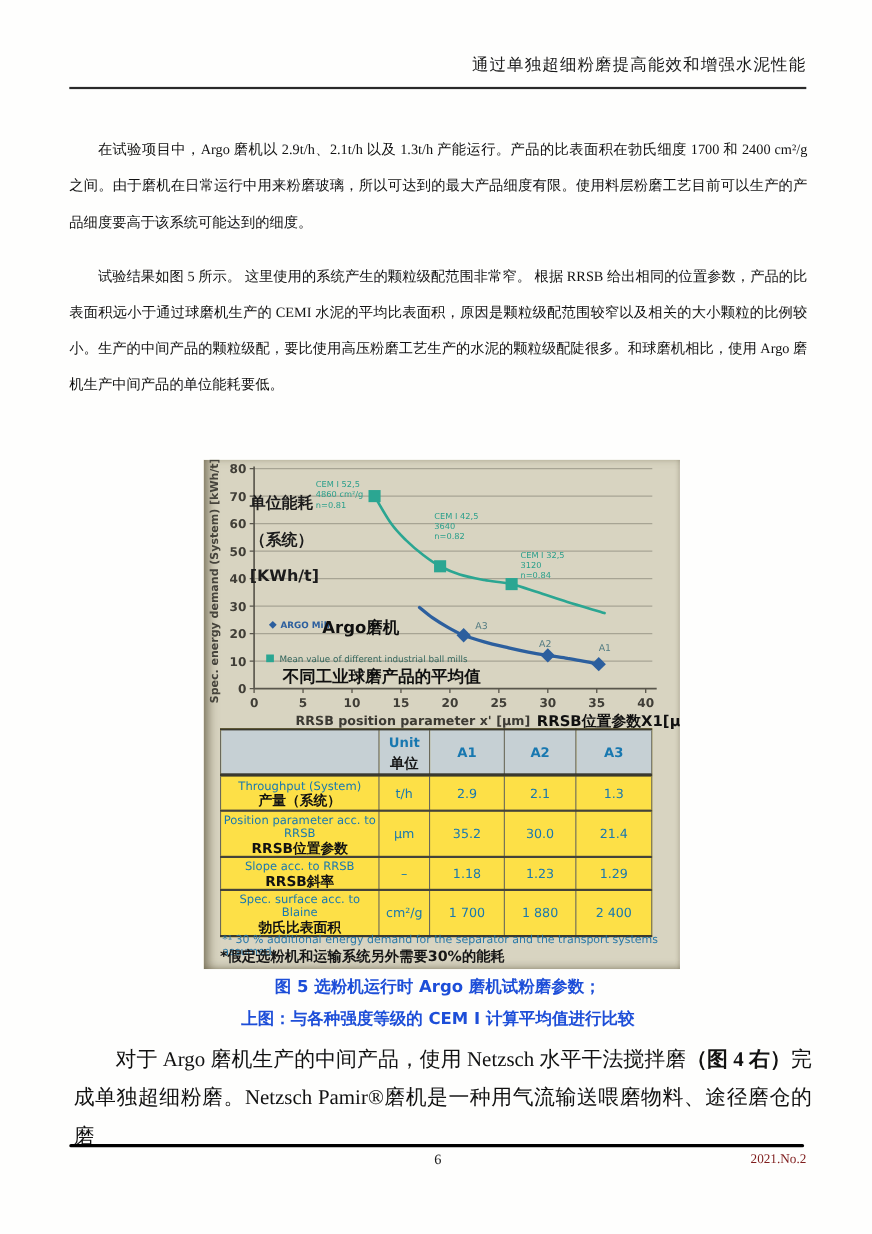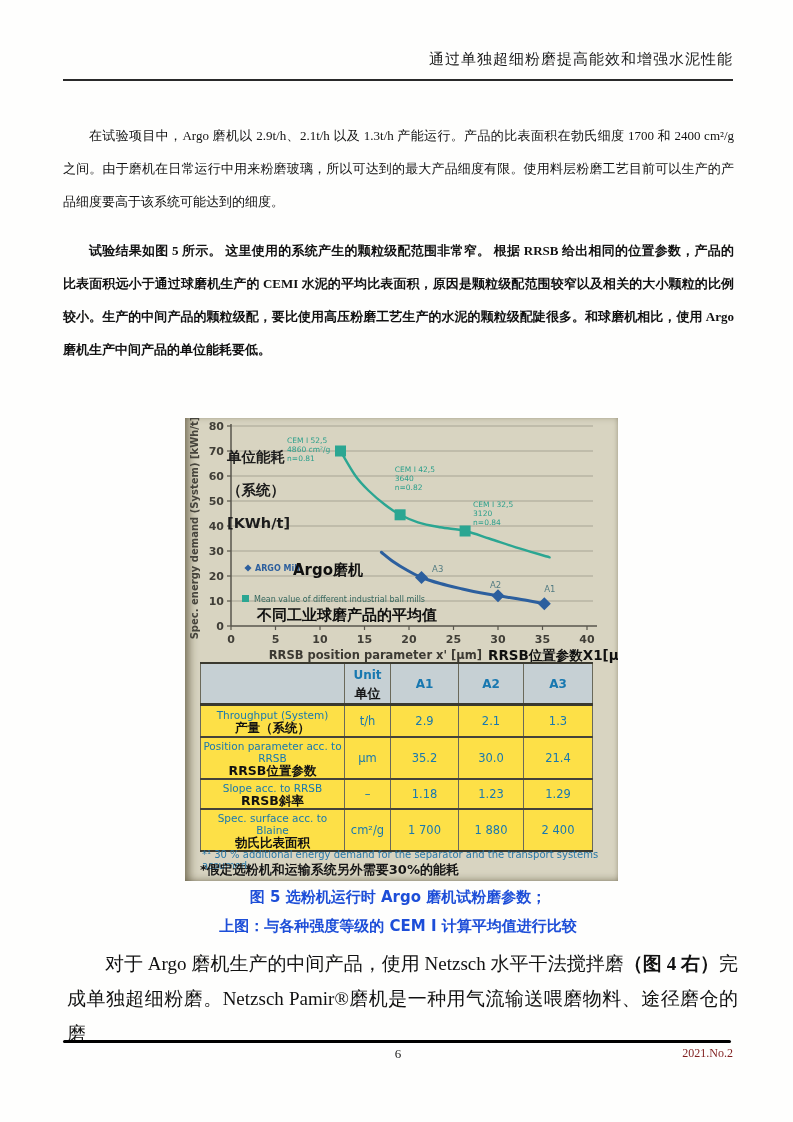--- a/index.html
+++ b/index.html
@@ -4,21 +4,21 @@
 <style>
   html,body{margin:0;padding:0;background:#ffffff;}
   .page{position:relative;width:793px;height:1122px;background:#fefefd;overflow:hidden;
         font-family:"Liberation Serif","DejaVu Serif",serif;color:#111;}
   .doc-header{position:absolute;top:50px;left:63px;width:670px;text-align:right;
               font-size:15px;letter-spacing:1px;color:#1a1a1a;}
   .header-rule{position:absolute;top:79px;left:63px;width:670px;border-top:2px solid #2a2a2a;}
   .body-text{position:absolute;top:87px;left:63px;width:671px;font-size:13px;line-height:33px;
              text-align:justify;margin-top:32px;}
   .body-text p{margin:0;text-indent:2em;}
-  .body-text p + p{margin-top:16px;font-weight:bold;}
+  .body-text p + p{margin-top:16px;}
 
   
   .figure{position:absolute;left:185px;top:418px;width:433px;height:463px;background:#d8d4c1;
           box-shadow:inset 8px 0 10px -4px rgba(82,74,48,.7), inset 0 -5px 8px -4px rgba(82,74,48,.35),
                      inset -2px 0 4px -2px rgba(82,74,48,.35);}
   .chart{position:absolute;top:0;left:0;width:433px;height:247px;}
 
   .fig-table{position:absolute;left:15px;top:244px;width:392px;border-collapse:collapse;table-layout:fixed;
              background:#fde047;font-family:"DejaVu Sans","Liberation Sans",sans-serif;
              border-left:1px solid #6a695a;border-right:1px solid #6a695a;

